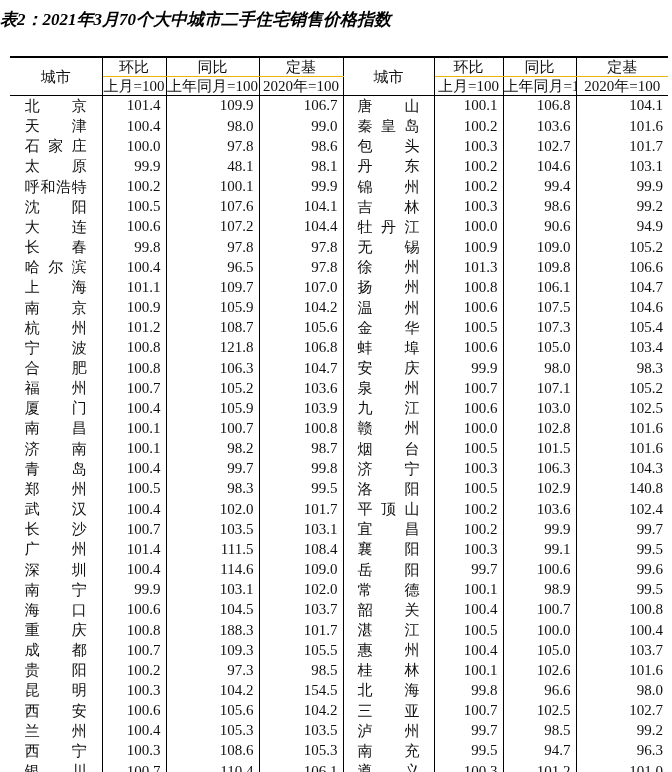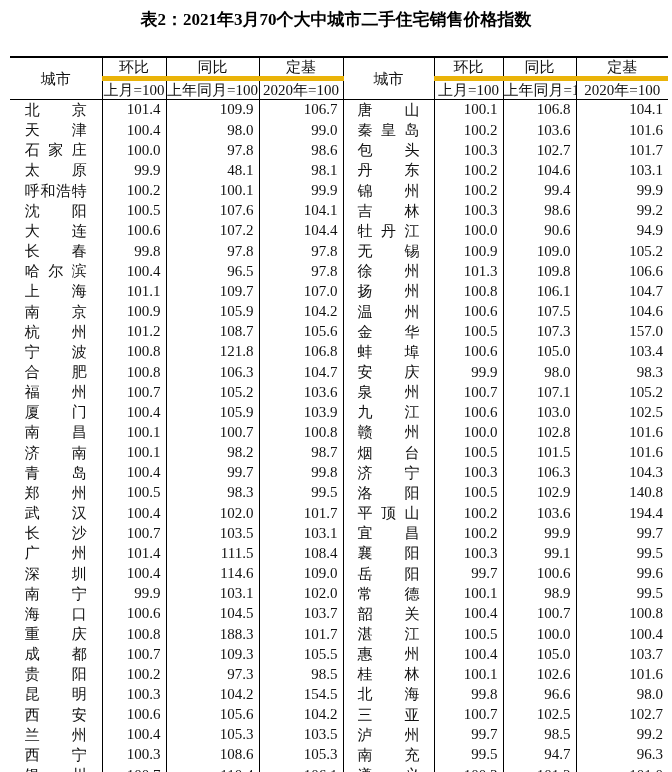--- a/index.html
+++ b/index.html
@@ -11,25 +11,25 @@
     position: relative;
     width: 672px;
     height: 772px;
     background: #ffffff;
     overflow: hidden;
     font-family: "Liberation Serif", "DejaVu Serif", serif;
     color: #111111;
   }
   .title {
     padding-top: 9px;
-    text-align: center;
     font-size: 17px;
     font-weight: bold;
     line-height: 22px;
     color: #000000;
+    font-style: italic;
   }
   table.idx {
     border-collapse: collapse;
     table-layout: fixed;
     margin: 25px 0 0 10px;
     width: 658px;
     border-top: 2px solid #000000;
     border-bottom: 2.5px solid #000000;
     font-size: 15px;
   }
@@ -38,21 +38,21 @@
     font-weight: normal;
     overflow: hidden;
     white-space: nowrap;
   }
   
   table.idx th, table.idx td { border-right: 1px solid #000000; }
   table.idx th:last-child, table.idx td:last-child { border-right: none; }
 
   thead tr { height: 18.5px; }
   thead th { text-align: center; line-height: 18px; }
-  thead tr.h1 th.grp { border-bottom: 5px solid #eab308; margin-left: 40px; }
+  thead tr.h1 th.grp { border-bottom: 1px solid #eab308; margin-left: 40px; }
   thead th.cityhead { border-bottom: 1.5px solid #000000; }
   thead tr.h2 th { border-bottom: 1.5px solid #000000; }
 
   tbody tr { height: 19.2px; }
   tbody td { line-height: 19.2px; }
   tbody td.city { text-align: center; }
   tbody td.num {
     text-align: right;
     padding-right: 5px;
   }
@@ -214,21 +214,21 @@
           <td class="num">104.6</td>
         </tr>
         <tr>
           <td class="city"><span class="cj">杭州</span></td>
           <td class="num">101.2</td>
           <td class="num">108.7</td>
           <td class="num">105.6</td>
           <td class="city"><span class="cj">金华</span></td>
           <td class="num">100.5</td>
           <td class="num">107.3</td>
-          <td class="num">157.0</td>
+          <td class="num">105.4</td>
         </tr>
         <tr>
           <td class="city"><span class="cj">宁波</span></td>
           <td class="num">100.8</td>
           <td class="num">121.8</td>
           <td class="num">106.8</td>
           <td class="city"><span class="cj">蚌埠</span></td>
           <td class="num">100.6</td>
           <td class="num">105.0</td>
           <td class="num">103.4</td>
@@ -304,21 +304,21 @@
           <td class="num">140.8</td>
         </tr>
         <tr>
           <td class="city"><span class="cj">武汉</span></td>
           <td class="num">100.4</td>
           <td class="num">102.0</td>
           <td class="num">101.7</td>
           <td class="city"><span class="cj">平顶山</span></td>
           <td class="num">100.2</td>
           <td class="num">103.6</td>
-          <td class="num">194.4</td>
+          <td class="num">102.4</td>
         </tr>
         <tr>
           <td class="city"><span class="cj">长沙</span></td>
           <td class="num">100.7</td>
           <td class="num">103.5</td>
           <td class="num">103.1</td>
           <td class="city"><span class="cj">宜昌</span></td>
           <td class="num">100.2</td>
           <td class="num">99.9</td>
           <td class="num">99.7</td>

